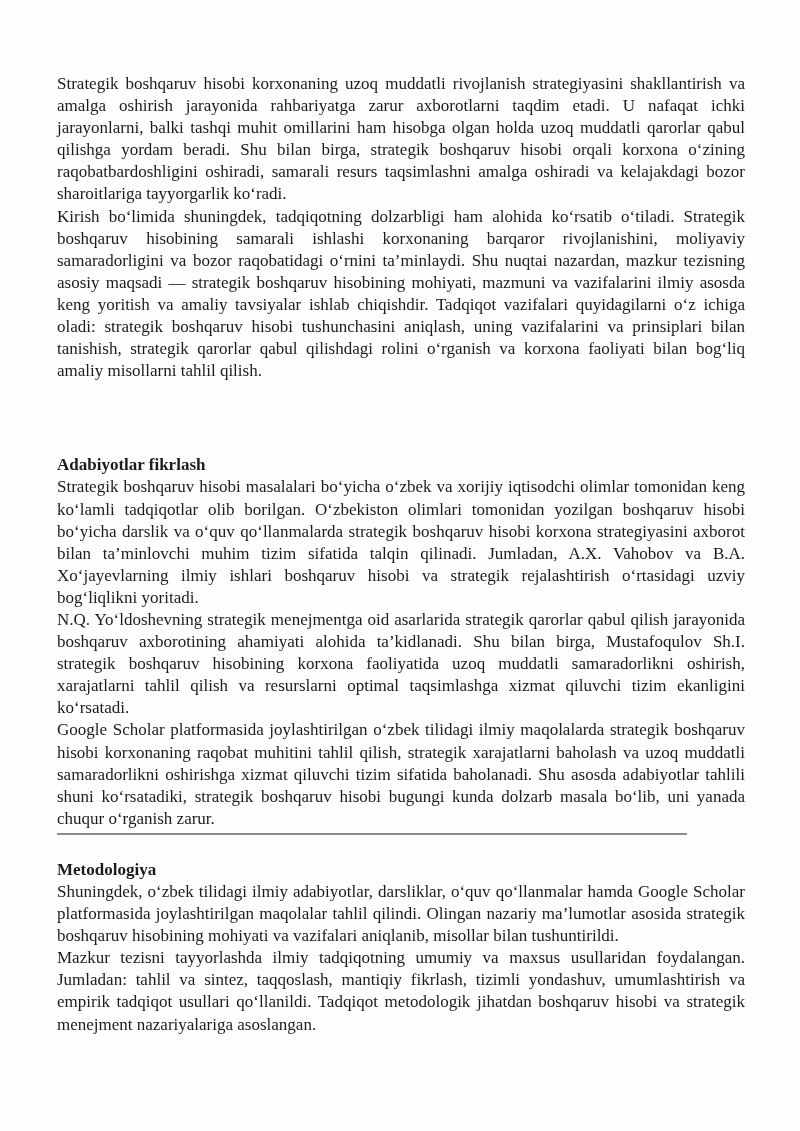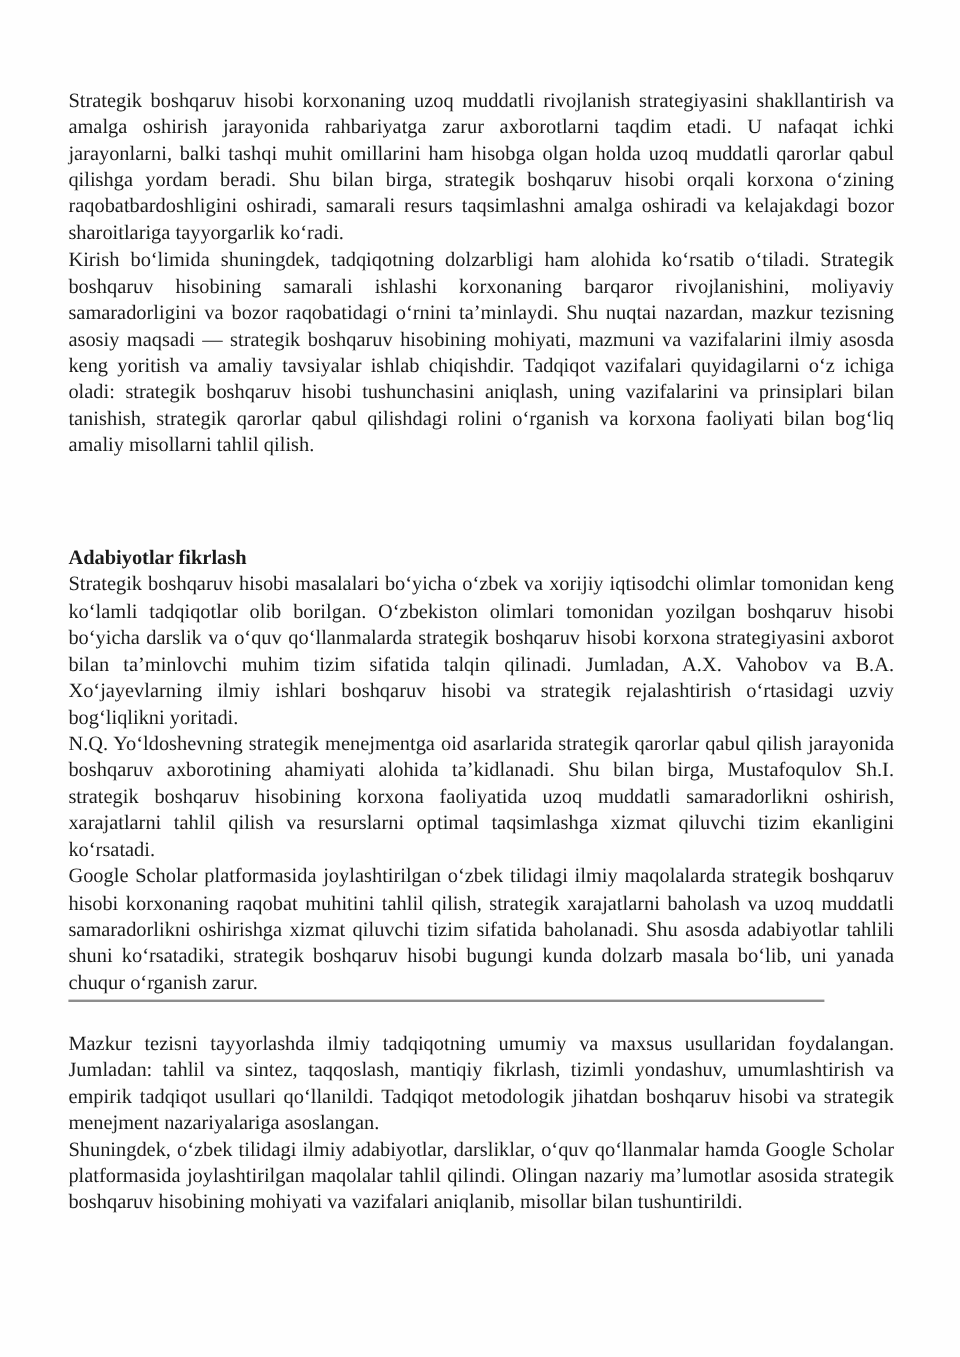--- a/index.html
+++ b/index.html
@@ -56,19 +56,20 @@
     <p>Strategik boshqaruv hisobi masalalari bo‘yicha o‘zbek va xorijiy iqtisodchi olimlar tomonidan keng ko‘lamli tadqiqotlar olib borilgan. O‘zbekiston olimlari tomonidan yozilgan boshqaruv hisobi bo‘yicha darslik va o‘quv qo‘llanmalarda strategik boshqaruv hisobi korxona strategiyasini axborot bilan ta’minlovchi muhim tizim sifatida talqin qilinadi. Jumladan, A.X. Vahobov va B.A. Xo‘jayevlarning ilmiy ishlari boshqaruv hisobi va strategik rejalashtirish o‘rtasidagi uzviy bog‘liqlikni yoritadi.</p>
 
     <p>N.Q. Yo‘ldoshevning strategik menejmentga oid asarlarida strategik qarorlar qabul qilish jarayonida boshqaruv axborotining ahamiyati alohida ta’kidlanadi. Shu bilan birga, Mustafoqulov Sh.I. strategik boshqaruv hisobining korxona faoliyatida uzoq muddatli samaradorlikni oshirish, xarajatlarni tahlil qilish va resurslarni optimal taqsimlashga xizmat qiluvchi tizim ekanligini ko‘rsatadi.</p>
 
     <p>Google Scholar platformasida joylashtirilgan o‘zbek tilidagi ilmiy maqolalarda strategik boshqaruv hisobi korxonaning raqobat muhitini tahlil qilish, strategik xarajatlarni baholash va uzoq muddatli samaradorlikni oshirishga xizmat qiluvchi tizim sifatida baholanadi. Shu asosda adabiyotlar tahlili shuni ko‘rsatadiki, strategik boshqaruv hisobi bugungi kunda dolzarb masala bo‘lib, uni yanada chuqur o‘rganish zarur.</p>
 
     <div class="rule"></div>
 
     <div class="gap-medium"></div>
 
+    <p class="heading">Metodologiya</p>
+
+    <p>Shuningdek, o‘zbek tilidagi ilmiy adabiyotlar, darsliklar, o‘quv qo‘llanmalar hamda Google Scholar platformasida joylashtirilgan maqolalar tahlil qilindi. Olingan nazariy ma’lumotlar asosida strategik boshqaruv hisobining mohiyati va vazifalari aniqlanib, misollar bilan tushuntirildi.</p>
 
     <p>Mazkur tezisni tayyorlashda ilmiy tadqiqotning umumiy va maxsus usullaridan foydalangan. Jumladan: tahlil va sintez, taqqoslash, mantiqiy fikrlash, tizimli yondashuv, umumlashtirish va empirik tadqiqot usullari qo‘llanildi. Tadqiqot metodologik jihatdan boshqaruv hisobi va strategik menejment nazariyalariga asoslangan.</p>
-
-    <p>Shuningdek, o‘zbek tilidagi ilmiy adabiyotlar, darsliklar, o‘quv qo‘llanmalar hamda Google Scholar platformasida joylashtirilgan maqolalar tahlil qilindi. Olingan nazariy ma’lumotlar asosida strategik boshqaruv hisobining mohiyati va vazifalari aniqlanib, misollar bilan tushuntirildi.</p>
 
   </div>
 </div>
 
 </body></html>

